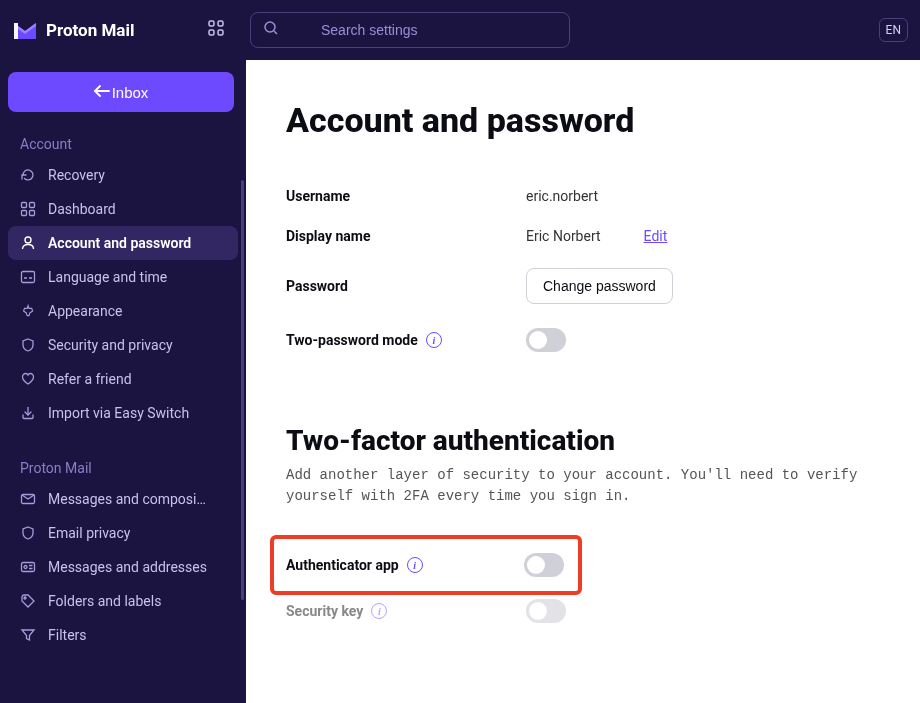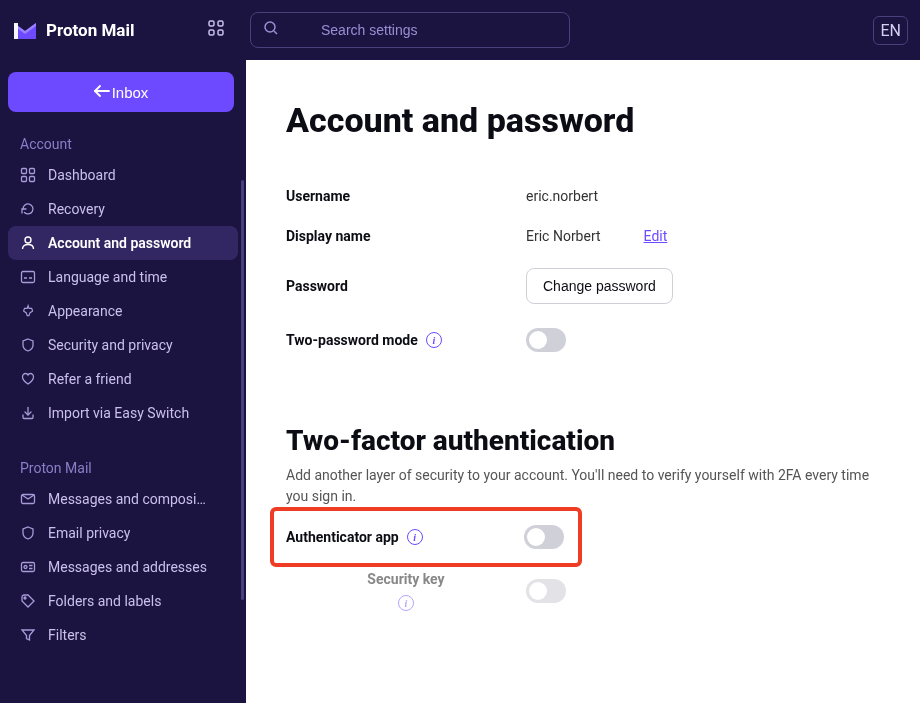--- a/index.html
+++ b/index.html
@@ -62,21 +62,21 @@
       color: #9b8fd4;
       font-size: 14px;
       width: 100%;
       margin-left: 32px;
     }
     .search-input::placeholder { color: #9b8fd4; }
     .lang-badge {
       margin-left: auto;
       border: 1px solid #4a3f7a;
       color: #d5cff0;
-      font-size: 16px;
+      font-size: 12px;
       padding: 4px 6px;
       border-radius: 6px;
       cursor: pointer;
     }
     .body-row {
       flex: 1;
       display: flex;
       min-height: 0;
     }
     .sidebar {
@@ -167,21 +167,21 @@
     }
     .field-label {
       width: 240px;
       font-weight: 700;
       font-size: 14px;
       color: #0c0c14;
       display: flex;
       align-items: center;
       gap: 8px;
     }
-    .field-label.muted { color: #888; flex-direction: column; }
+    .field-label.muted { color: #888; }
     .field-value {
       font-size: 14px;
       color: #333;
       display: flex;
       align-items: center;
       gap: 10px;
     }
     .edit-link {
       color: #6d4aff;
       text-decoration: underline;
@@ -236,20 +236,22 @@
       font-weight: 800;
       color: #0c0c14;
       margin-top: 72px;
       margin-bottom: 8px;
     }
     .section-desc {
       font-size: 14px;
       color: #555;
       line-height: 1.5;
       max-width: 600px;
+      margin-bottom: 28px;
+      font-family: Liberation Mono, monospace;
     }
     .highlight-box {
       border: 4px solid #ef3c24;
       border-radius: 6px;
       padding: 14px 12px;
       margin-left: -16px;
       width: 312px;
       display: flex;
       align-items: center;
     }
@@ -301,38 +303,38 @@
           <polyline points="6,2 1,7 6,12"></polyline>
         </svg>
       </span>
       <span>Inbox</span>
     </button>
 
     <div class="section-head">Account</div>
 
     <div class="nav-item">
       <span class="nav-icon">
+        <svg width="16" height="16" viewBox="0 0 16 16" fill="none" stroke="#a79bd8" stroke-width="1.3" stroke-linecap="round">
+            <path d="M3 8a5 5 0 1 1 1.5 3.5"></path>
+            <polyline points="3,12 3,8 7,8" transform="translate(-1,0)"></polyline>
+          </svg>
+      </span>
+      <span class="nav-label">Recovery</span>
+    </div>
+
+    <div class="nav-item">
+      <span class="nav-icon">
         <svg width="16" height="16" viewBox="0 0 16 16" fill="none" stroke="#a79bd8" stroke-width="1.3">
             <rect x="1.5" y="1.5" width="5" height="5" rx="1"></rect>
             <rect x="9.5" y="1.5" width="5" height="5" rx="1"></rect>
             <rect x="1.5" y="9.5" width="5" height="5" rx="1"></rect>
             <rect x="9.5" y="9.5" width="5" height="5" rx="1"></rect>
           </svg>
       </span>
       <span class="nav-label">Dashboard</span>
-    </div>
-
-    <div class="nav-item">
-      <span class="nav-icon">
-        <svg width="16" height="16" viewBox="0 0 16 16" fill="none" stroke="#a79bd8" stroke-width="1.3" stroke-linecap="round">
-            <path d="M3 8a5 5 0 1 1 1.5 3.5"></path>
-            <polyline points="3,12 3,8 7,8" transform="translate(-1,0)"></polyline>
-          </svg>
-      </span>
-      <span class="nav-label">Recovery</span>
     </div>
 
     <div class="nav-item active">
       <span class="nav-icon">
         <svg width="16" height="16" viewBox="0 0 16 16" fill="none" stroke="#fff" stroke-width="1.4">
             <circle cx="8" cy="5" r="3"></circle>
             <path d="M2.5 14c0-3 2.5-4.5 5.5-4.5s5.5 1.5 5.5 4.5"></path>
           </svg>
       </span>
       <span class="nav-label">Account and password</span>

